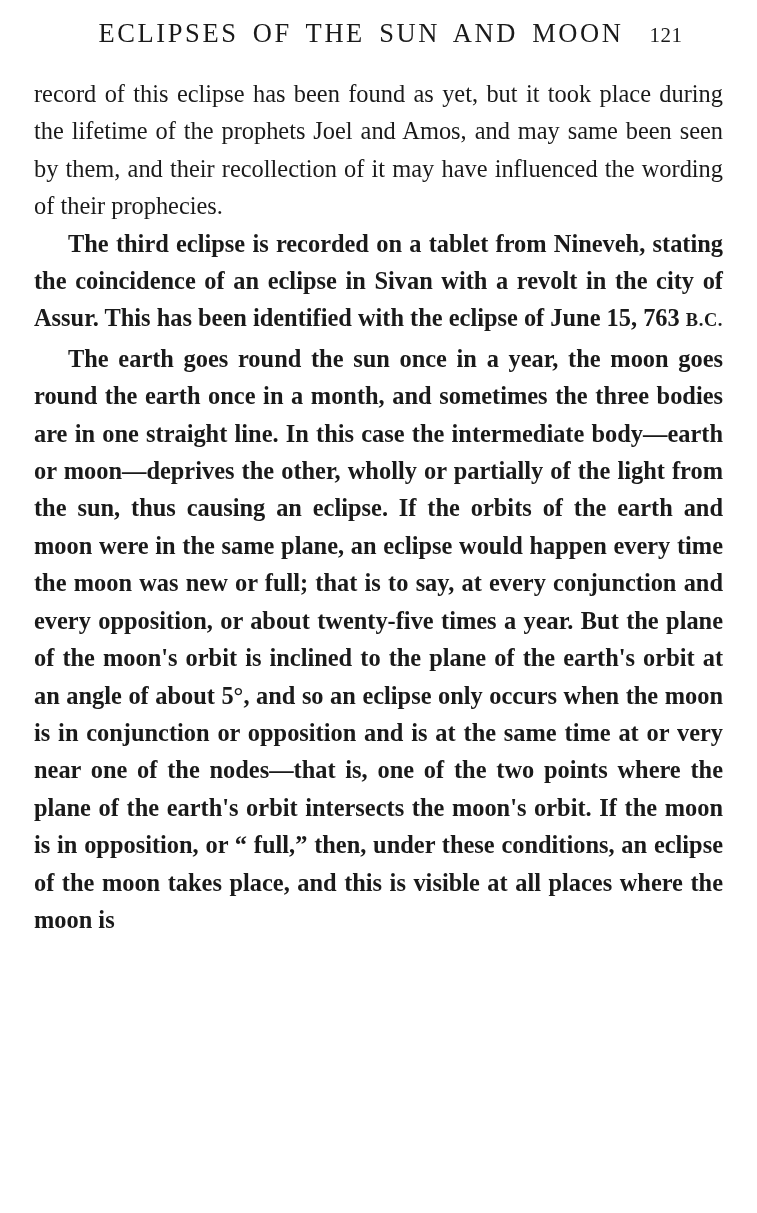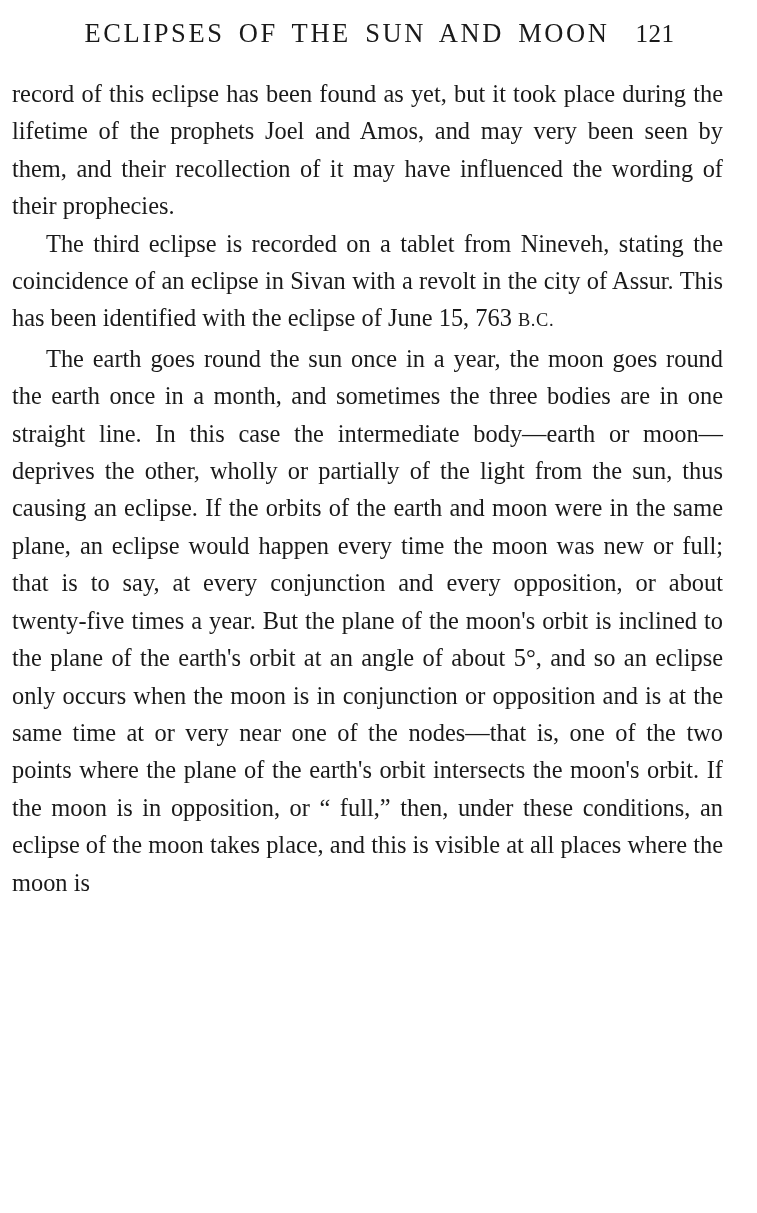--- a/index.html
+++ b/index.html
@@ -12,73 +12,74 @@
     height: 1213px;
     font-family: "Liberation Serif", serif;
     color: #1a1a1a;
     overflow: hidden;
   }
   .page {
     position: relative;
     width: 757px;
     height: 1024px;
     box-sizing: border-box;
-    padding: 18px 34px 0 12px;
+    padding: 18px 34px 0 34px;
   }
   .running-head {
     display: flex;
     align-items: baseline;
     justify-content: center;
     gap: 26px;
     margin: 0 0 26px 0;
     padding-left: 24px;
   }
   .head-title {
     font-size: 26.5px;
     letter-spacing: 2.6px;
     word-spacing: 5px;
     white-space: nowrap;
   }
   .head-folio {
-    font-size: 25px;
+    font-size: 21px;
     letter-spacing: 0.5px;
   }
   .body-text {
     font-size: 24.4px;
     line-height: 37.4px;
     text-align: justify;
     text-justify: inter-word;
   }
   .body-text p {
     margin: 0;
     text-indent: 0;
   }
   .body-text p.indent {
     text-indent: 34px;
+    font-weight: bold;
   }
   .sc {
     font-size: 18.4px;
     letter-spacing: 0.6px;
   }
   .nowrap { white-space: nowrap; }
 </style>
 </head>
 <body>
 
 <div class="page">
 
   <div class="running-head">
     <span class="head-title">ECLIPSES OF THE SUN AND MOON</span>
     <span class="head-folio">121</span>
   </div>
 
   <div class="body-text">
 
     <p>
-      <span>record of this eclipse has been found as yet, but it took place during the lifetime of the prophets Joel and Amos, and may very been seen by them, and their recollection of it may have influenced the wording of their prophecies.</span>
+      <span>record of this eclipse has been found as yet, but it took place during the lifetime of the prophets Joel and Amos, and may same been seen by them, and their recollection of it may have influenced the wording of their prophecies.</span>
     </p>
 
     <p class="indent">
       <span>The third eclipse is recorded on a tablet from Nineveh, stating the coincidence of an eclipse in Sivan with a revolt in the city of Assur. This has been identified with the eclipse of June 15, 763 <span class="sc nowrap">B.C.</span></span>
     </p>
 
 
     <p class="indent">
       <span>The earth goes round the sun once in a year, the moon goes round the earth once in a month, and sometimes the three bodies are in one straight line. In this case the intermediate body—earth or moon—deprives the other, wholly or partially of the light from the sun, thus causing an eclipse. If the orbits of the earth and moon were in the same plane, an eclipse would happen every time the moon was new or full; that is to say, at every conjunction and every opposition, or about twenty-five times a year. But the plane of the moon's orbit is inclined to the plane of the earth's orbit at an angle of about 5°, and so an eclipse only occurs when the moon is in conjunction or opposition and is at the same time at or very near one of the nodes—that is, one of the two points where the plane of the earth's orbit intersects the moon's orbit. If the moon is in opposition, or “ full,” then, under these conditions, an eclipse of the moon takes place, and this is visible at all places where the moon is</span>
     </p>

